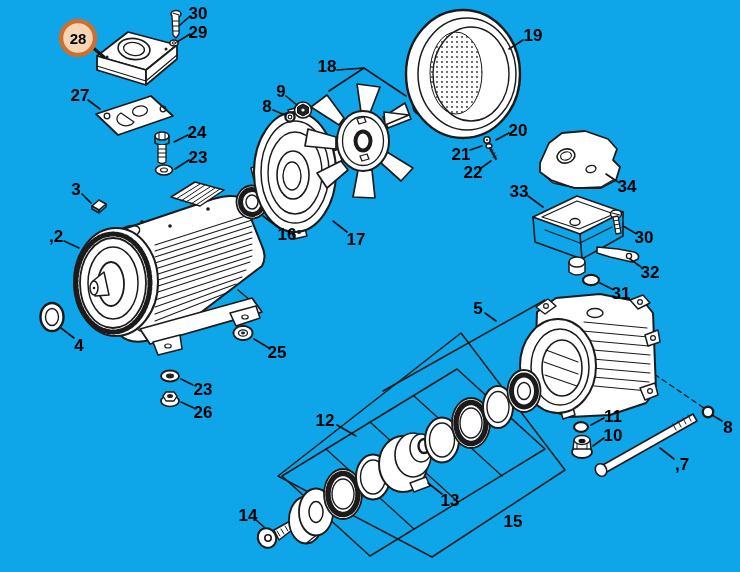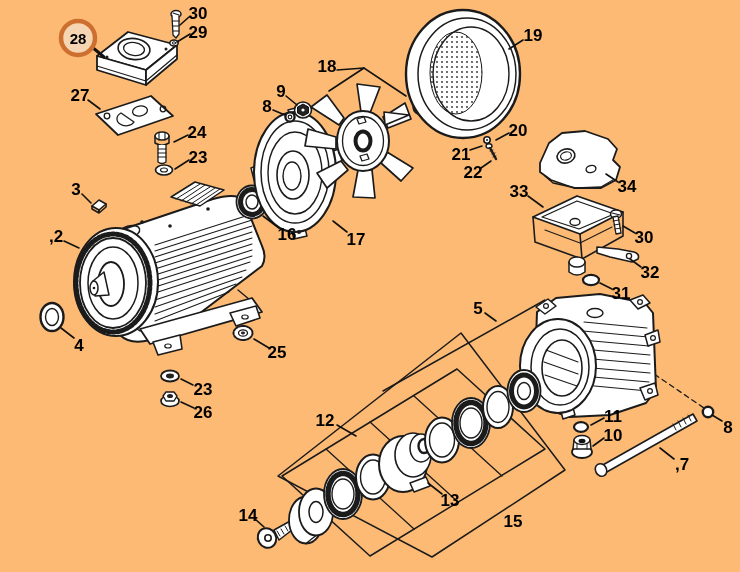--- a/index.html
+++ b/index.html
@@ -1,16 +1,16 @@
 <!DOCTYPE html>
 <html><head>
 <meta charset="utf-8">
 <style>
   html,body{margin:0;padding:0;background:#ffffff;}
-  .stage{position:relative;width:740px;height:572px;background:#fdba74;overflow:hidden;text-align:center;}
+  .stage{position:relative;width:740px;height:572px;background:#0ea5e9;overflow:hidden;text-align:center;}
   svg{display:block;}
   svg *{vector-effect:none;}
   .ln{stroke:#1b1b1b;fill:none;stroke-linecap:round;stroke-linejoin:round;}
   .fw{stroke:#1b1b1b;fill:#ffffff;stroke-linecap:round;stroke-linejoin:round;}
   .leader{stroke:#111111;stroke-width:1.6;fill:none;stroke-linecap:round;}
   .leader.heavy{stroke-width:3;}
   text.callout-text{font-family:"Liberation Sans",sans-serif;font-weight:bold;font-size:17px;
     fill:#000;text-anchor:middle;dominant-baseline:central;}
   text.callout-text.circled{font-size:15px;}
 </style>

